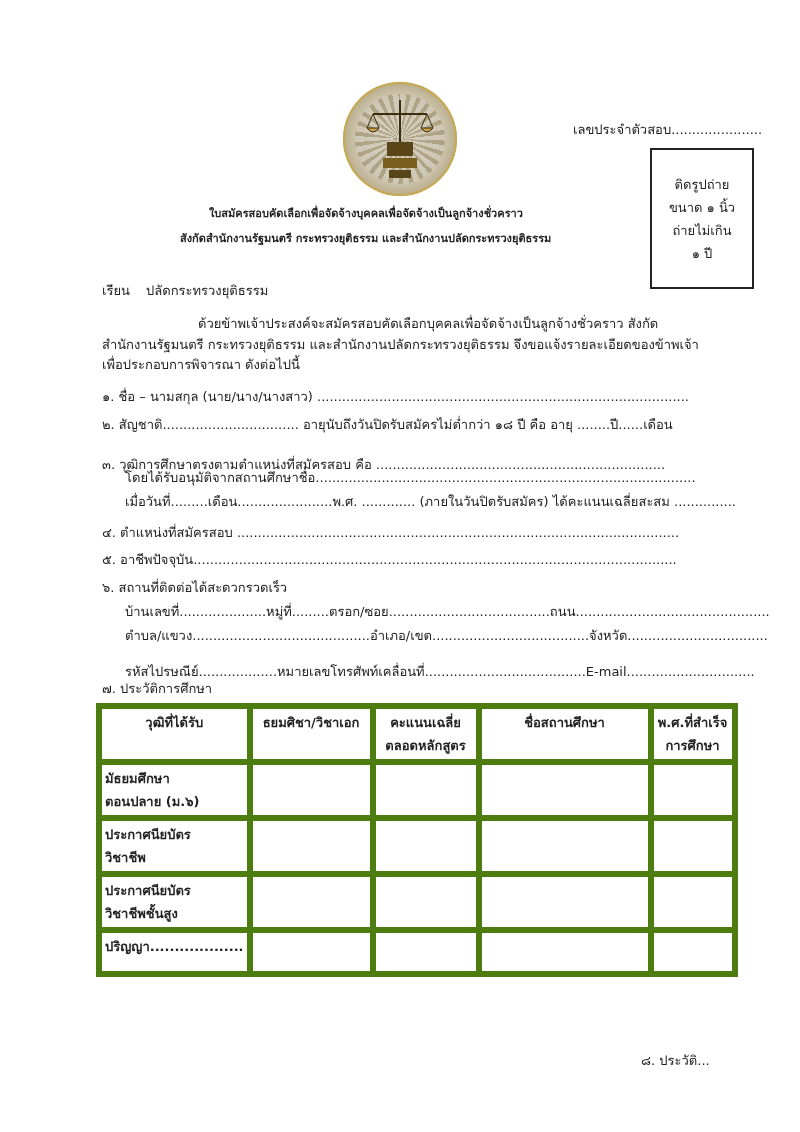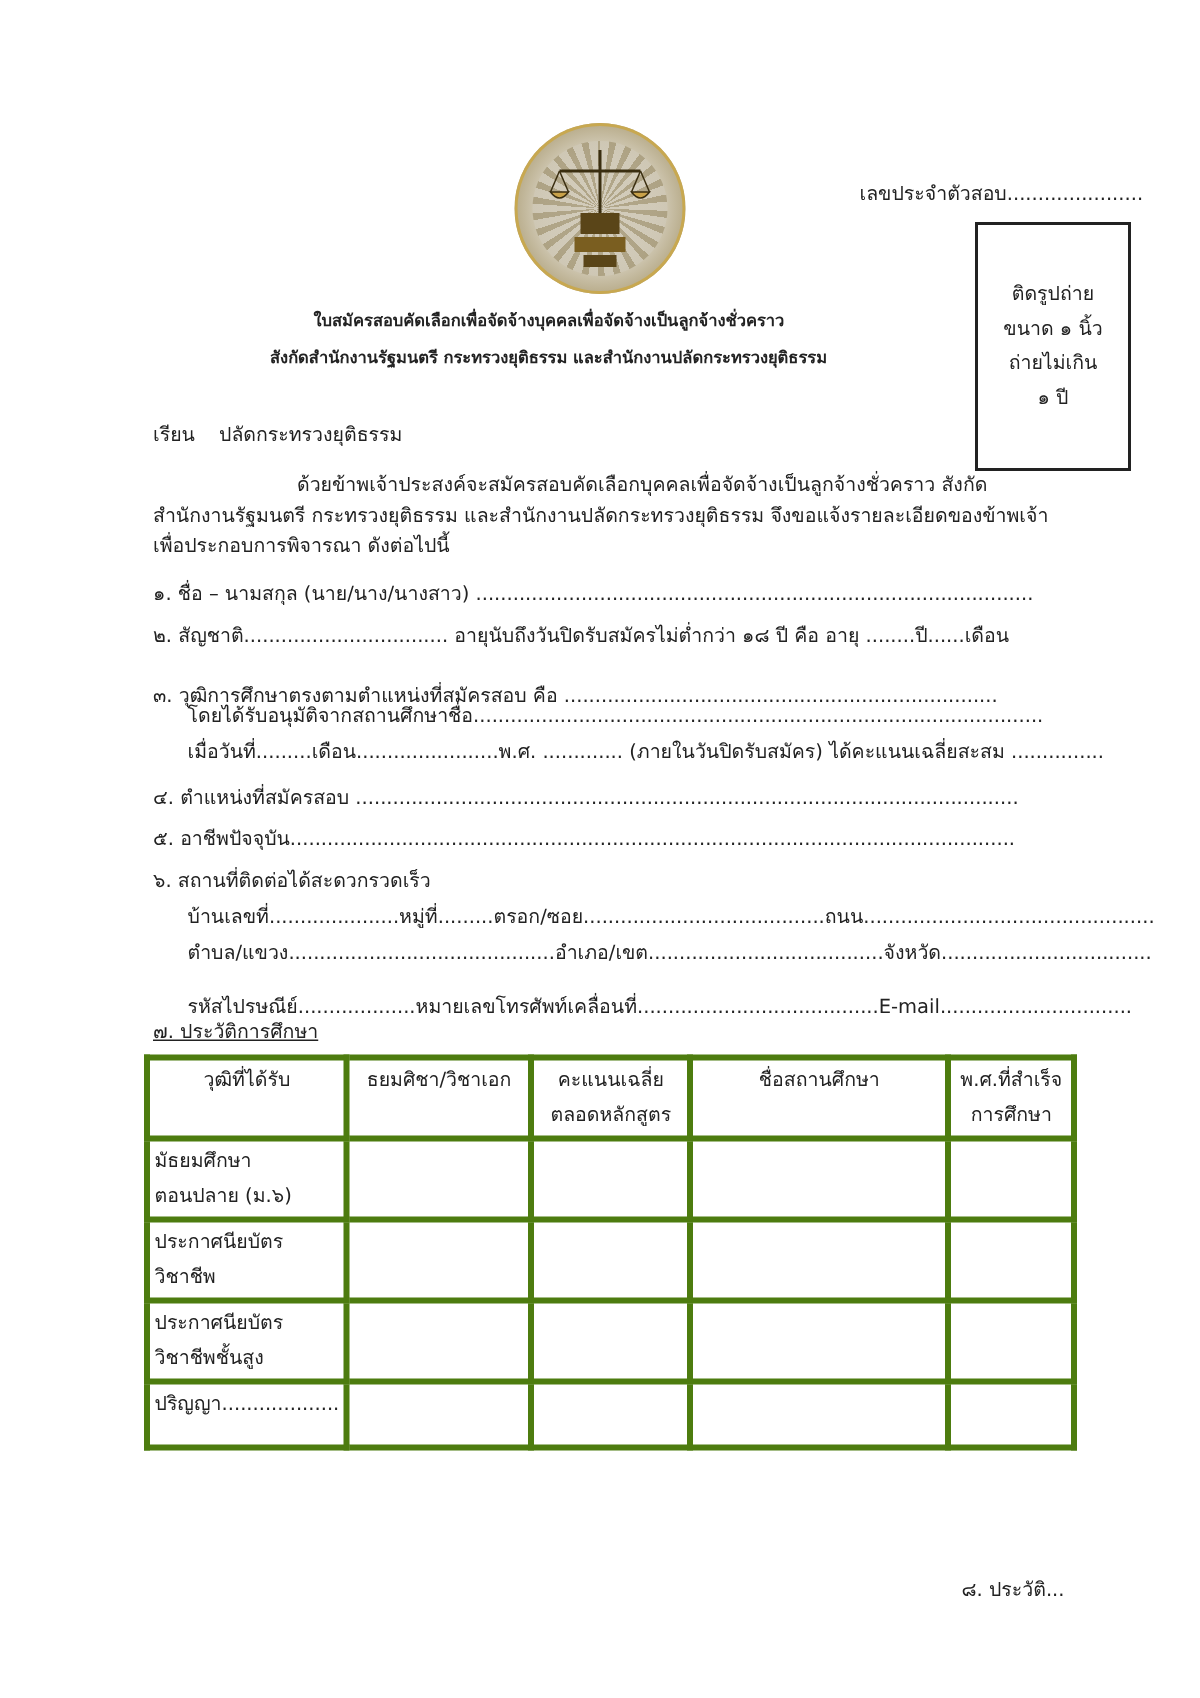--- a/index.html
+++ b/index.html
@@ -7,25 +7,25 @@
          font-family:"DejaVu Sans", "Liberation Sans", sans-serif; color:#222; }
   .abs { position:absolute; white-space:nowrap; }
   .t { font-size:13px; line-height:18px; }
   .title { font-size:11px; font-weight:bold; line-height:20px; }
   .seal { position:absolute; left:343px; top:82px; width:114px; height:114px; border-radius:50%;
           background:radial-gradient(circle at 50% 50%, #e8e4da 0%, #d9d3c3 45%, #b9ad8c 70%, #c9a24a 82%, #8a6a22 92%, #d8b860 100%);
           box-shadow:0 0 0 2px #c8a850 inset; }
   .seal .inner { position:absolute; left:12px; top:12px; width:90px; height:90px; border-radius:50%;
           background:repeating-conic-gradient(#cfc8b6 0deg 8deg, #a89c7c 8deg 14deg); opacity:0.85; }
   .seal svg { position:absolute; left:0; top:0; }
-  .photo-box { position:absolute; left:650px; top:148px; width:104px; height:166px; border:2px solid #222;
+  .photo-box { position:absolute; left:650px; top:148px; width:104px; height:141px; border:2px solid #222;
                box-sizing:border-box; display:flex; flex-direction:column; align-items:center; justify-content:center; }
   .photo-box div { font-size:13px; line-height:23px; text-align:center; }
   table.edu { position:absolute; left:96px; top:703px; border-collapse:collapse; }
-  table.edu td, table.edu th { border:4px solid #4d7c0f; font-size:13px; line-height:23px; font-weight:normal;
+  table.edu td, table.edu th { border:6px solid #4d7c0f; font-size:13px; line-height:23px; font-weight:bold;
                                vertical-align:top; padding:2px 3px; box-sizing:border-box; }
   table.edu th { text-align:center; }
   table.edu td.lab { text-align:left;border-radius:25px; }
 </style>
 </head>
 <body>
 
 <div class="seal">
   <div class="inner"></div>
   <svg width="114" height="114" viewBox="0 0 114 114">
@@ -70,21 +70,21 @@
 <div class="abs t" style="left:125px; top:493px;">เมื่อวันที่.........เดือน.......................พ.ศ. ............. (ภายในวันปิดรับสมัคร) ได้คะแนนเฉลี่ยสะสม ...............</div>
 
 <div class="abs t" style="left:102px; top:524px;">๔.  ตำแหน่งที่สมัครสอบ ...........................................................................................................</div>
 <div class="abs t" style="left:102px; top:551px;">๕.  อาชีพปัจจุบัน.....................................................................................................................</div>
 
 <div class="abs t" style="left:102px; top:579px;">๖.  สถานที่ติดต่อได้สะดวกรวดเร็ว</div>
 <div class="abs t" style="left:125px; top:603px;">บ้านเลขที่.....................หมู่ที่.........ตรอก/ซอย.......................................ถนน...............................................</div>
 <div class="abs t" style="left:125px; top:627px;">ตำบล/แขวง...........................................อำเภอ/เขต......................................จังหวัด..................................</div>
 <div class="abs t" style="left:125px; top:651px;margin-top:12px;">รหัสไปรษณีย์...................หมายเลขโทรศัพท์เคลื่อนที่.......................................E-mail...............................</div>
 
-<div class="abs t" style="left:102px; top:680px;text-decoration:underline;">๗.  ประวัติการศึกษา</div>
+<div class="abs t" style="left:102px; top:680px;">๗.  ประวัติการศึกษา</div>
 
 <table class="edu">
   <colgroup>
     <col style="width:131px">
       <col style="width:123px">
       <col style="width:106px">
       <col style="width:172px">
       <col style="width:84px">
   </colgroup>
   <tbody>

